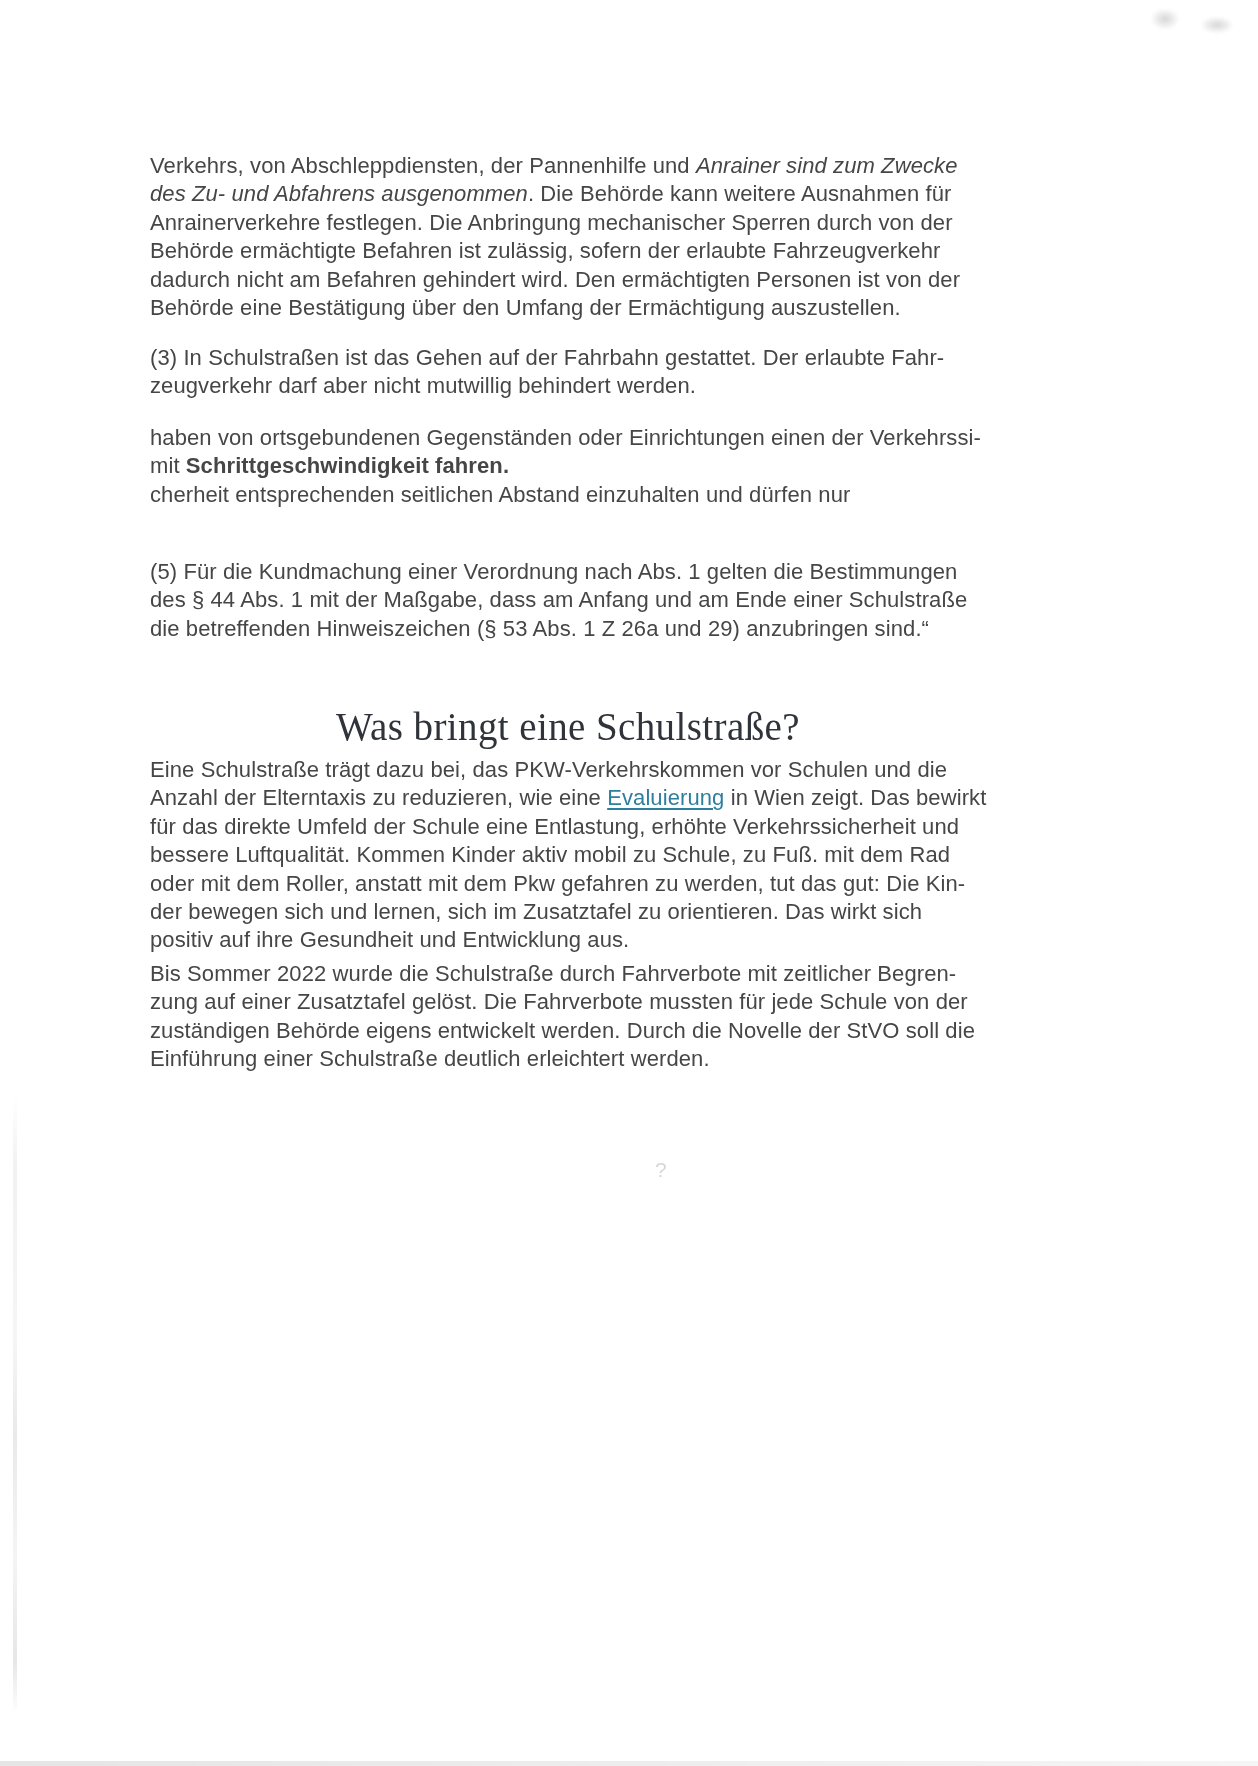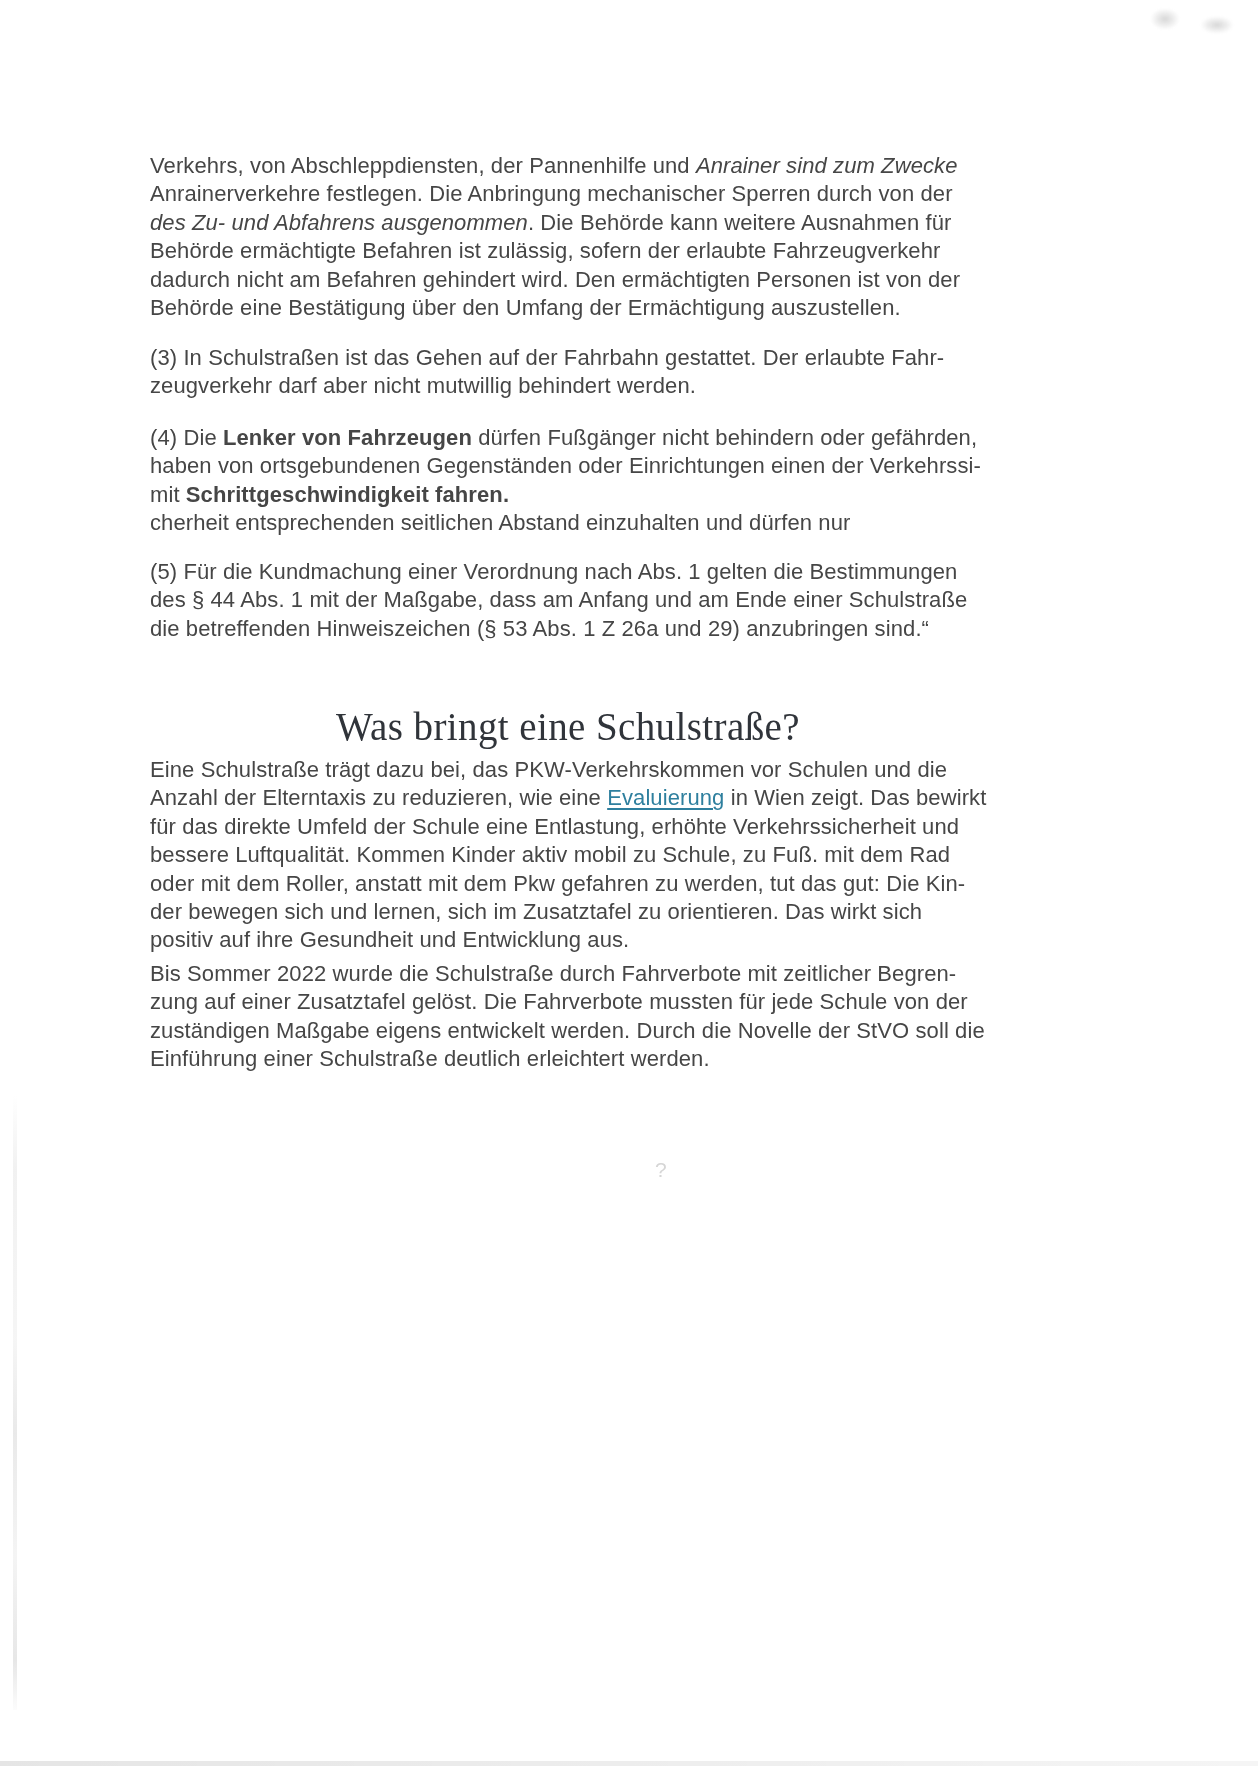--- a/index.html
+++ b/index.html
@@ -79,34 +79,33 @@
     background: linear-gradient(to right, rgba(0,0,0,0.10), rgba(0,0,0,0.04));
   }
 </style>
 </head>
 <body>
 
 <div class="page" style="--text: #464646; --link: #2e7f9e; --heading: #30343a; background: rgb(255, 255, 255);">
 
   <div class="para" style="top:152px">
     <div class="ln"><span>Verkehrs, von Abschleppdiensten, der Pannenhilfe und </span><span class="it">Anrainer sind zum Zwecke</span></div>
+    <div class="ln"><span class="it">des Zu- und Abfahrens ausgenommen</span><span>. Die Behörde kann weitere Ausnahmen für</span></div>
     <div class="ln">Anrainerverkehre festlegen. Die Anbringung mechanischer Sperren durch von der</div>
-    <div class="ln"><span class="it">des Zu- und Abfahrens ausgenommen</span><span>. Die Behörde kann weitere Ausnahmen für</span></div>
     <div class="ln">Behörde ermächtigte Befahren ist zulässig, sofern der erlaubte Fahrzeugverkehr</div>
     <div class="ln">dadurch nicht am Befahren gehindert wird. Den ermächtigten Personen ist von der</div>
     <div class="ln">Behörde eine Bestätigung über den Umfang der Ermächtigung auszustellen.</div>
   </div>
 
   <div class="para" style="top:344px">
     <div class="ln">(3) In Schulstraßen ist das Gehen auf der Fahrbahn gestattet. Der erlaubte Fahr-</div>
     <div class="ln">zeugverkehr darf aber nicht mutwillig behindert werden.</div>
   </div>
 
   <div class="para" style="top:424px">
-    <div class="ln"><span>(4) Die </span><span class="b">Lenker von Fahrzeugen</span><span> dürfen Fußgänger nicht behindern oder gefährden,</span></div>
     <div class="ln">haben von ortsgebundenen Gegenständen oder Einrichtungen einen der Verkehrssi-</div>
     <div class="ln"><span>mit </span><span class="b">Schrittgeschwindigkeit fahren.</span></div>
     <div class="ln">cherheit entsprechenden seitlichen Abstand einzuhalten und dürfen nur</div>
   </div>
 
   <div class="para" style="top:558px">
     <div class="ln">(5) Für die Kundmachung einer Verordnung nach Abs. 1 gelten die Bestimmungen</div>
     <div class="ln">des § 44 Abs. 1 mit der Maßgabe, dass am Anfang und am Ende einer Schulstraße</div>
     <div class="ln">die betreffenden Hinweiszeichen (§ 53 Abs. 1 Z 26a und 29) anzubringen sind.“</div>
   </div>
@@ -119,21 +118,21 @@
     <div class="ln">für das direkte Umfeld der Schule eine Entlastung, erhöhte Verkehrssicherheit und</div>
     <div class="ln">bessere Luftqualität. Kommen Kinder aktiv mobil zu Schule, zu Fuß. mit dem Rad</div>
     <div class="ln">oder mit dem Roller, anstatt mit dem Pkw gefahren zu werden, tut das gut: Die Kin-</div>
     <div class="ln">der bewegen sich und lernen, sich im Zusatztafel zu orientieren. Das wirkt sich</div>
     <div class="ln">positiv auf ihre Gesundheit und Entwicklung aus.</div>
   </div>
 
   <div class="para" style="top:960px">
     <div class="ln">Bis Sommer 2022 wurde die Schulstraße durch Fahrverbote mit zeitlicher Begren-</div>
     <div class="ln">zung auf einer Zusatztafel gelöst. Die Fahrverbote mussten für jede Schule von der</div>
-    <div class="ln">zuständigen Maßgabe eigens entwickelt werden. Durch die Novelle der StVO soll die</div>
+    <div class="ln">zuständigen Behörde eigens entwickelt werden. Durch die Novelle der StVO soll die</div>
     <div class="ln">Einführung einer Schulstraße deutlich erleichtert werden.</div>
   </div>
 
   <div class="faint-mark">?</div>
   <div class="vline"></div>
   <div class="smudge smudge-1"></div>
   <div class="smudge smudge-2"></div>
   <div class="bottom-edge"></div>
 
 </div>

